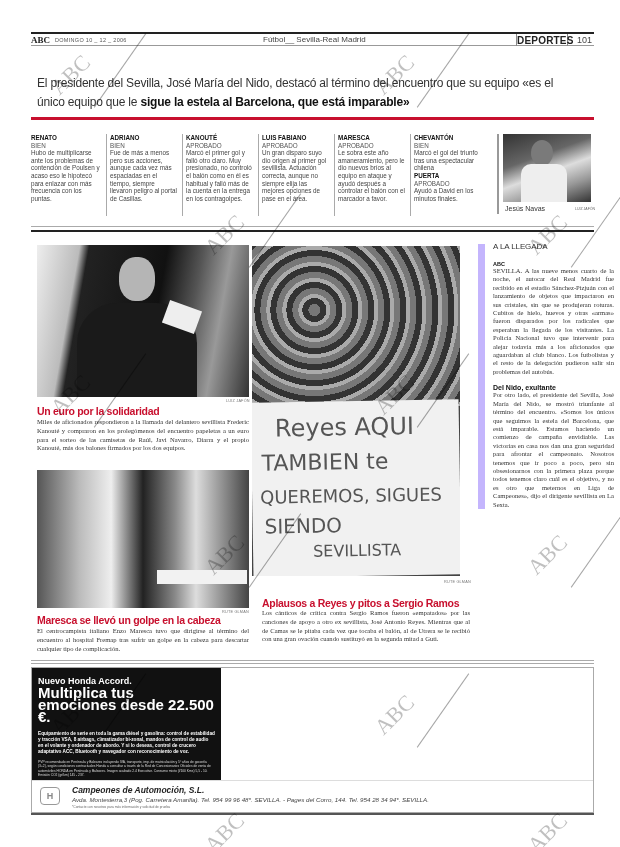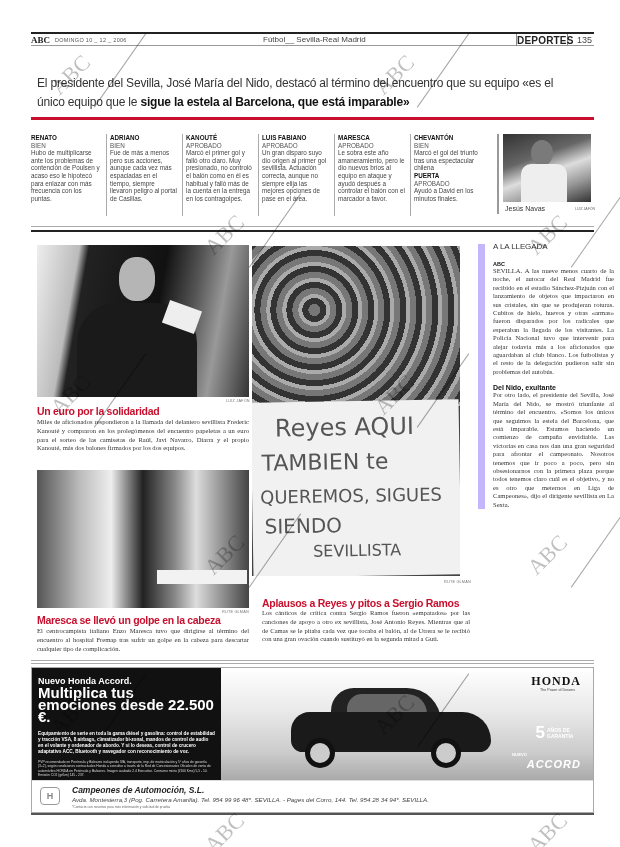--- a/index.html
+++ b/index.html
@@ -97,21 +97,21 @@
   .wm-line { position: absolute; width: 90px; height: 1px; background: rgba(0,0,0,0.35); transform: rotate(-55deg); pointer-events: none; }
 </style>
 </head>
 <body>
 
 <div class="hdr">
   <span class="abc">ABC</span>
   <span class="date">DOMINGO 10 _ 12 _ 2006</span>
   <span class="section">Fútbol__ Sevilla-Real Madrid</span>
   <span class="dep">DEPORTES</span>
-  <span class="page">135</span>
+  <span class="page">101</span>
 </div>
 
 <div class="quote">
   <span>El presidente del Sevilla, José María del Nido, destacó al término del encuentro que su equipo «es el único equipo que le </span><b>sigue la estela al Barcelona, que está imparable»</b>
 </div>
 <div class="quote-rule"></div>
 
 <div class="ratings">
   <div class="rating">
     <div class="nm">RENATO</div>
@@ -198,37 +198,20 @@
 
 <div class="ad-rule1"></div>
 <div class="ad-rule2"></div>
 
 <div class="ad">
   <div class="ad-black">
     <div class="ad-h1">Nuevo Honda Accord.</div>
     <div class="ad-h2">Multiplica tus emociones desde 22.500 €.</div>
     <div class="ad-p">Equipamiento de serie en toda la gama diésel y gasolina: control de estabilidad y tracción VSA, 8 airbags, climatizador bi-zonal, mandos de control de audio en el volante y ordenador de abordo. Y si lo deseas, control de crucero adaptativo ACC, Bluetooth y navegador con reconocimiento de voz.</div>
     <div class="ad-fine">PVP recomendado en Península y Baleares incluyendo IVA, transporte, imp. de matriculación y 5º años de garantía (3+2), según condiciones contractuales Honda a consultar a través de la Red de Concesionarios Oficiales de venta de automóviles HONDA en Península y Baleares. Imagen acabado 2.4 Executive. Consumo mixto (l/100 Kms) 5,5 - 10. Emisión CO2 (gr/km) 145 - 237.</div>
-  </div>
-  <div class="ad-photo">
-    <div class="car">
-      <div class="roof"></div>
-      <div class="glass"></div>
-      <div class="body2"></div>
-      <div class="wheel" style="left:14px;"></div>
-      <div class="wheel" style="left:140px;"></div>
-    </div>
-    <div class="honda-logo">HONDA</div>
-    <div class="honda-tag">The Power of Dreams</div>
-    <div class="warranty">
-      <span class="five">5</span>
-      <span class="w-txt" style="width:34px;">AÑOS DE GARANTÍA</span>
-    </div>
-    <div class="nuevo">NUEVO</div>
-    <div class="accord">ACCORD</div>
   </div>
   <div class="dealer">
     <div class="dealer-logo">H</div>
     <div class="dealer-name">Campeones de Automoción, S.L.</div>
     <div class="dealer-addr">Avda. Montesierra,3 (Pog. Carretera Amarilla). Tel. 954 99 96 48*. SEVILLA. - Pages del Corro, 144. Tel. 954 28 34 94*. SEVILLA.</div>
     <div class="dealer-fine">*Contacte con nosotros para más información y solicitud de prueba</div>
   </div>
 </div>
 <div class="ad-bottom"></div>
 

